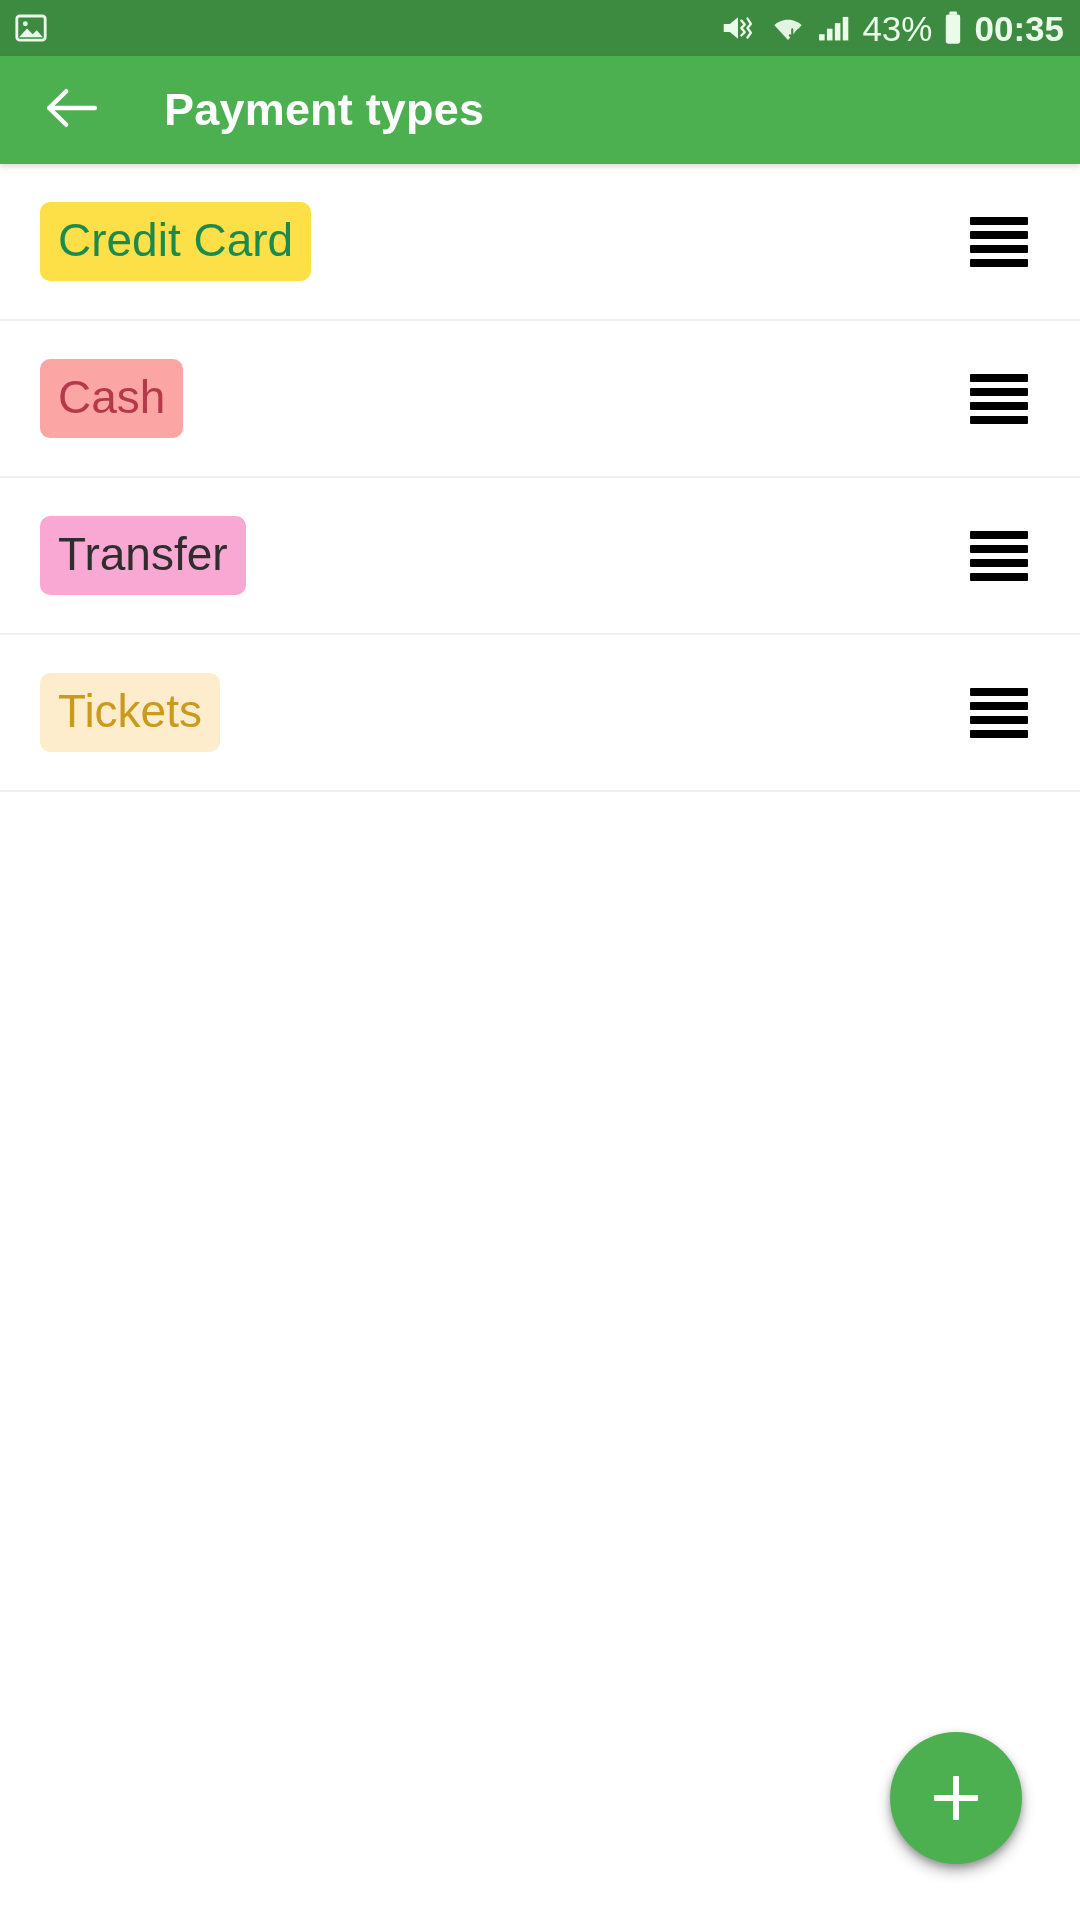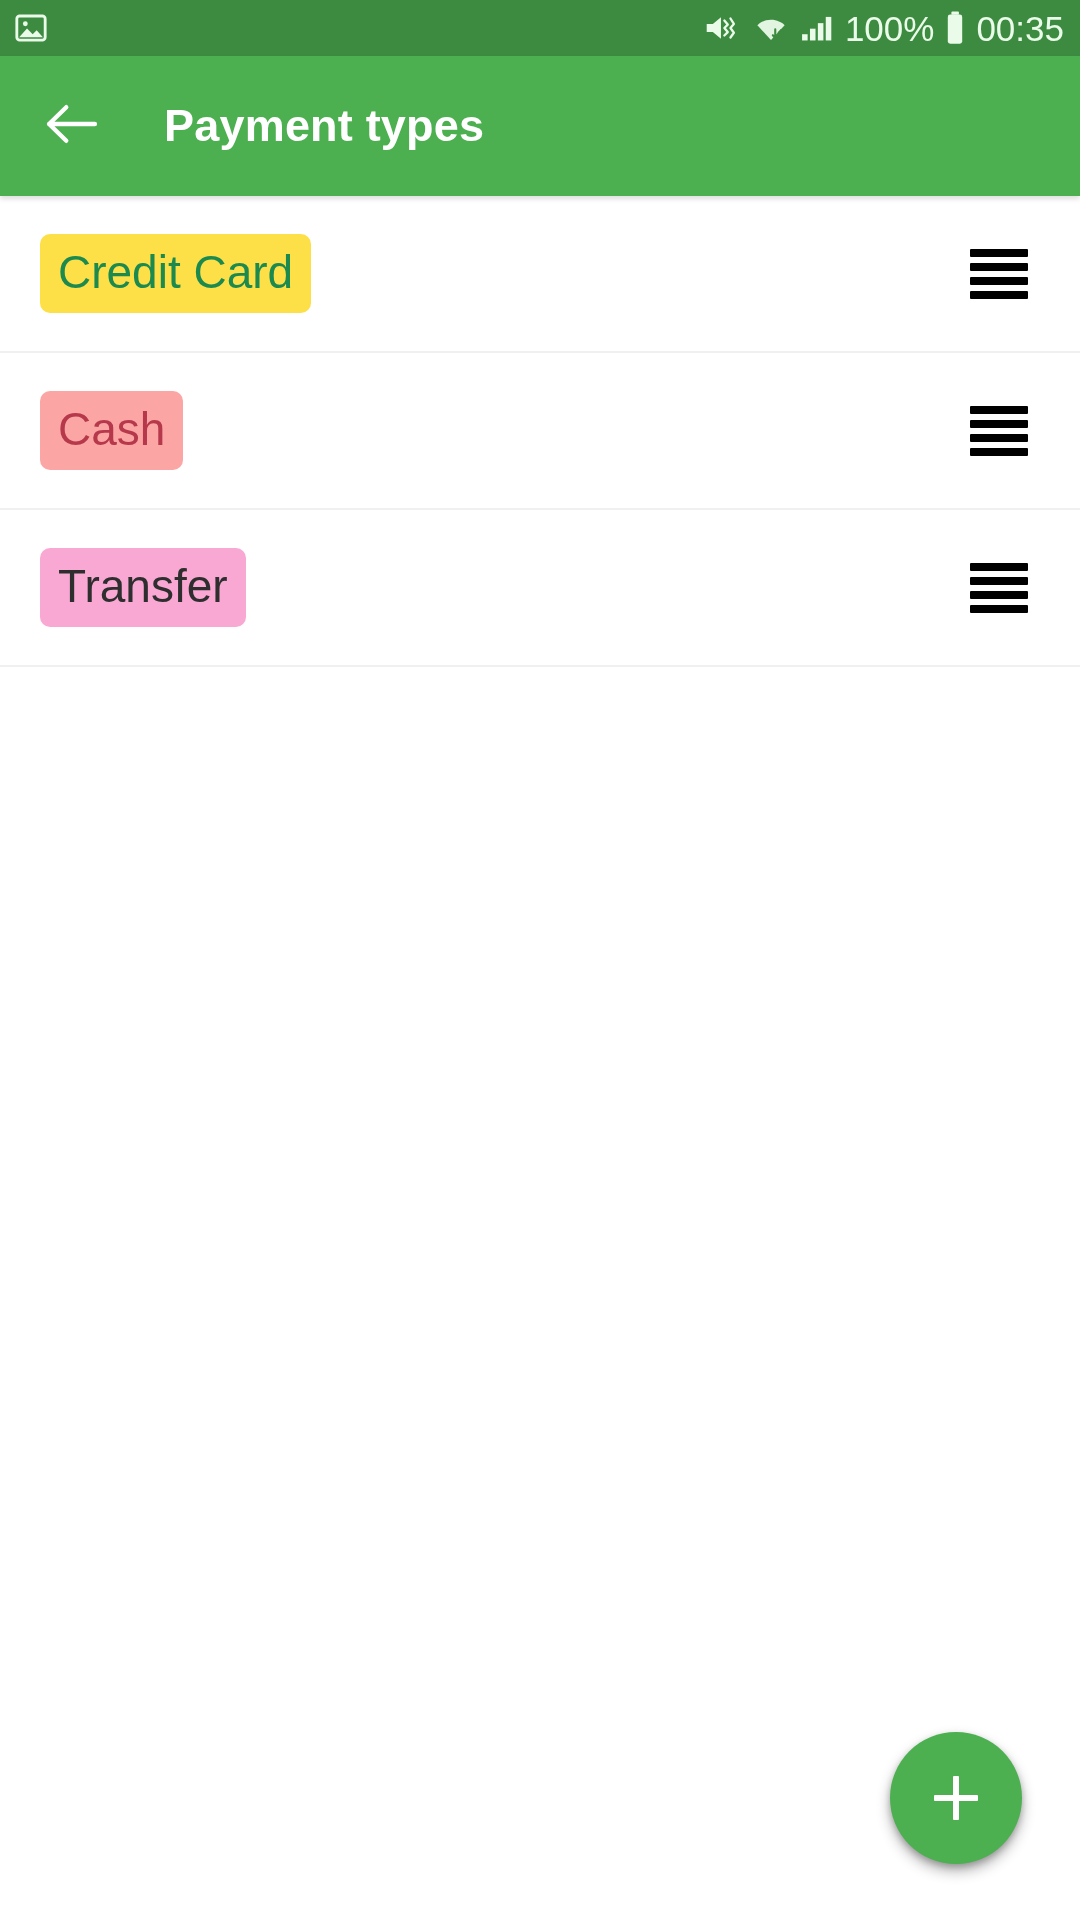--- a/index.html
+++ b/index.html
@@ -49,29 +49,29 @@
     color: #eafbe9;
     font-size: 35px;
     font-weight: 400;
     letter-spacing: 0px;
     line-height: 1;
     white-space: nowrap;
   }
   .clock-text {
     color: #eafbe9;
     font-size: 35px;
-    font-weight: 400;
+    font-weight: 700;
     line-height: 1;
     white-space: nowrap;
   }
 
   
   .app-bar {
     position: relative;
-    height: 140px;
+    height: 108px;
     background: #4caf50;
     display: flex;
     align-items: center;
     padding-left: 44px;
     box-shadow: 0 3px 5px rgba(0,0,0,0.13);
     z-index: 5;
   }
   .back-btn {
     width: 56px;
     height: 56px;
@@ -210,21 +210,21 @@
 
       <span class="sb-icon">
         <svg width="36" height="34" viewBox="0 0 26 24">
           <rect x="1.5" y="16.5" width="4" height="4.5" fill="#eafbe9"></rect>
           <rect x="7.2" y="12.5" width="4" height="8.5" fill="#eafbe9"></rect>
           <rect x="12.9" y="8.5" width="4" height="12.5" fill="#eafbe9"></rect>
           <rect x="18.6" y="4" width="4" height="17" fill="#eafbe9"></rect>
         </svg>
       </span>
 
-      <span class="status-text">100%</span>
+      <span class="status-text">43%</span>
 
       <span class="sb-icon">
         <svg width="24" height="36" viewBox="0 0 14 24">
           <rect x="4.6" y="1" width="5" height="2.2" rx="0.6" fill="#eafbe9"></rect>
           <rect x="2.2" y="3" width="9.6" height="19.5" rx="1.6" fill="#eafbe9"></rect>
         </svg>
       </span>
 
       <span class="clock-text">00:35</span>
     </div>
@@ -269,20 +269,30 @@
       <span class="chip" style="background:#f9a8d4;color:#2e2e2e;">Transfer</span>
       <span class="spacer"></span>
       <span class="drag-handle">
         <span></span>
           <span></span>
           <span></span>
           <span></span>
       </span>
     </div>
 
+    <div class="list-row">
+      <span class="chip" style="background:#fdedcd;color:#c99a1b;">Tickets</span>
+      <span class="spacer"></span>
+      <span class="drag-handle">
+        <span></span>
+          <span></span>
+          <span></span>
+          <span></span>
+      </span>
+    </div>
 
 
   </div>
 
   <div class="fab">
     <span class="fab-plus"></span>
   </div>
 
 </div>
 

